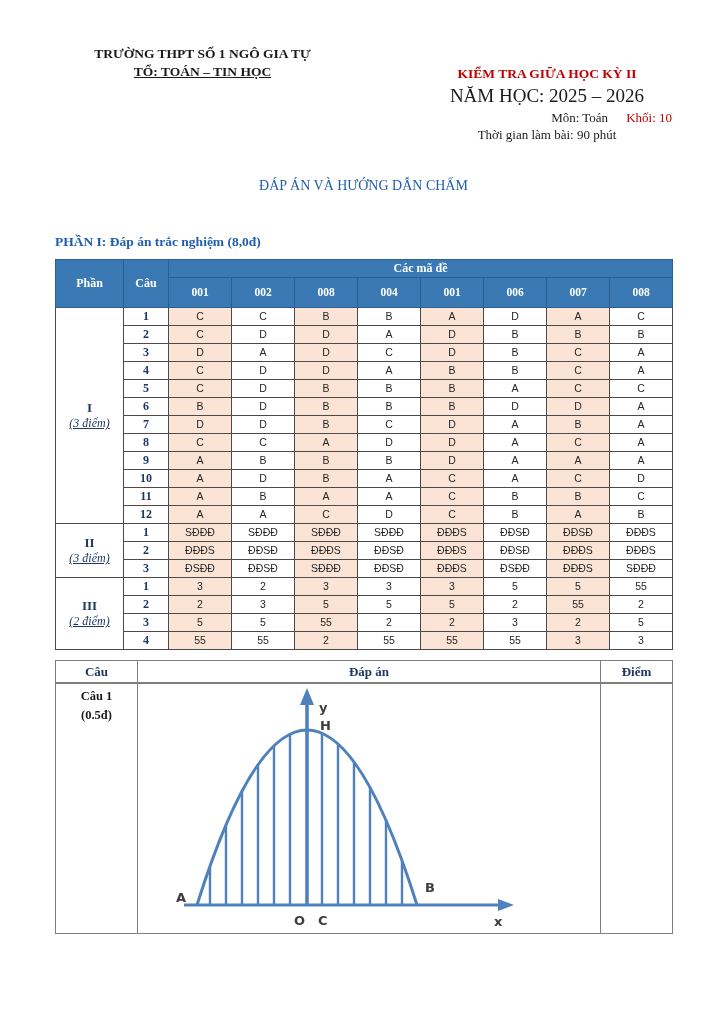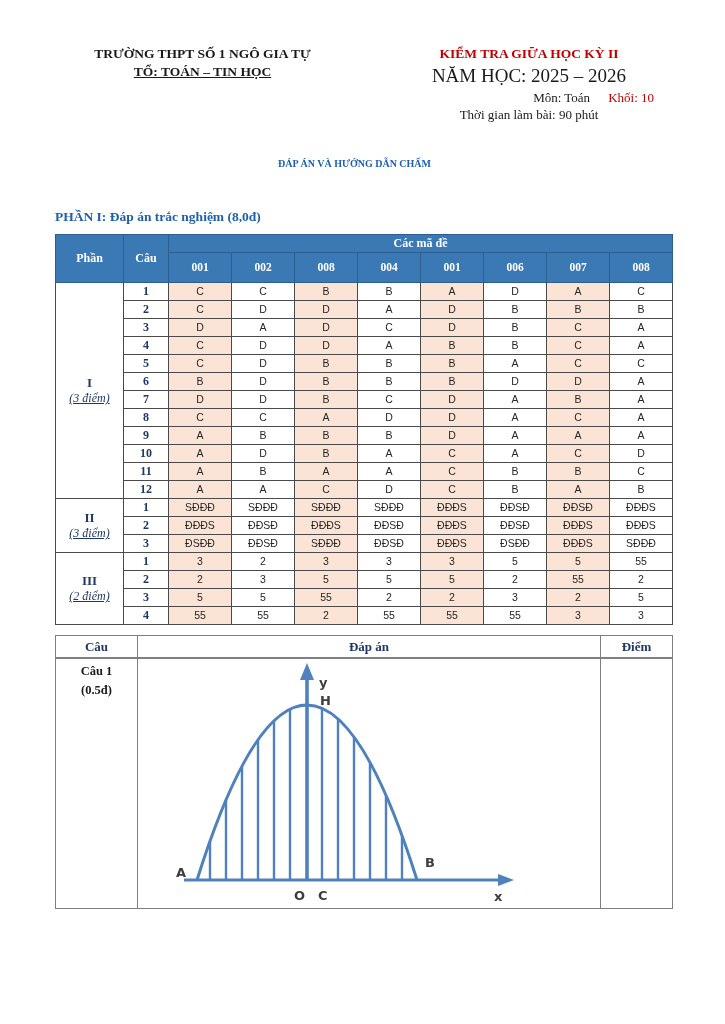--- a/index.html
+++ b/index.html
@@ -14,36 +14,36 @@
     --figure-blue:#4f81bd;
   }
   *{box-sizing:border-box;margin:0;padding:0;}
   html,body{background:#ffffff;}
   body{
     width:725px;height:1024px;overflow:hidden;
     font-family:"Liberation Serif",serif;
     color:var(--ink);
     position:relative;
   }
-  .page{padding:45px 71px 0 55px;}
+  .page{padding:45px 53px 0 55px;}
 
   
   .doc-header{display:flex;justify-content:space-between;align-items:flex-start;}
   .hdr-left{width:285px;margin-left:5px;text-align:center;line-height:1.35;}
   .hdr-left .school{font-weight:bold;font-size:13.5px;white-space:nowrap;}
   .hdr-left .dept{font-weight:bold;font-size:13.5px;text-decoration:underline;}
   .hdr-right{width:250px;text-align:center;line-height:1.35;}
-  .hdr-right .exam-title{color:var(--red);font-weight:bold;font-size:13.5px;white-space:nowrap;}
+  .hdr-right .exam-title{color:var(--red);font-weight:bold;font-size:13.5px;white-space:nowrap;margin-top:20px;}
   .hdr-right .year{font-weight:normal;font-size:19px;}
   .hdr-right .subject-line{font-size:13px;text-align:right;}
   .hdr-right .subject-line .grade{color:var(--red);margin-left:18px;}
   .hdr-right .duration{font-size:13px;}
 
   
-  .doc-title{margin-top:34px;text-align:center;font-weight:bold;font-size:10px;color:var(--heading-blue);}
+  .doc-title{margin-top:34px;text-align:center;font-weight:normal;font-size:14px;color:var(--heading-blue);}
   .section-heading{margin-top:40px;font-weight:bold;font-size:13.5px;color:var(--heading-blue);}
   .section-heading.second{margin-top:26px;}
 
   
   table{border-collapse:collapse;}
   .answers{margin-top:9px;width:617px;table-layout:fixed;}
   .answers col.c-part{width:68px;}
   .answers col.c-q{width:45px;}
   .answers col.c-code{width:63px;}
   .answers th,.answers td{border:1px solid var(--grid);overflow:hidden;}

